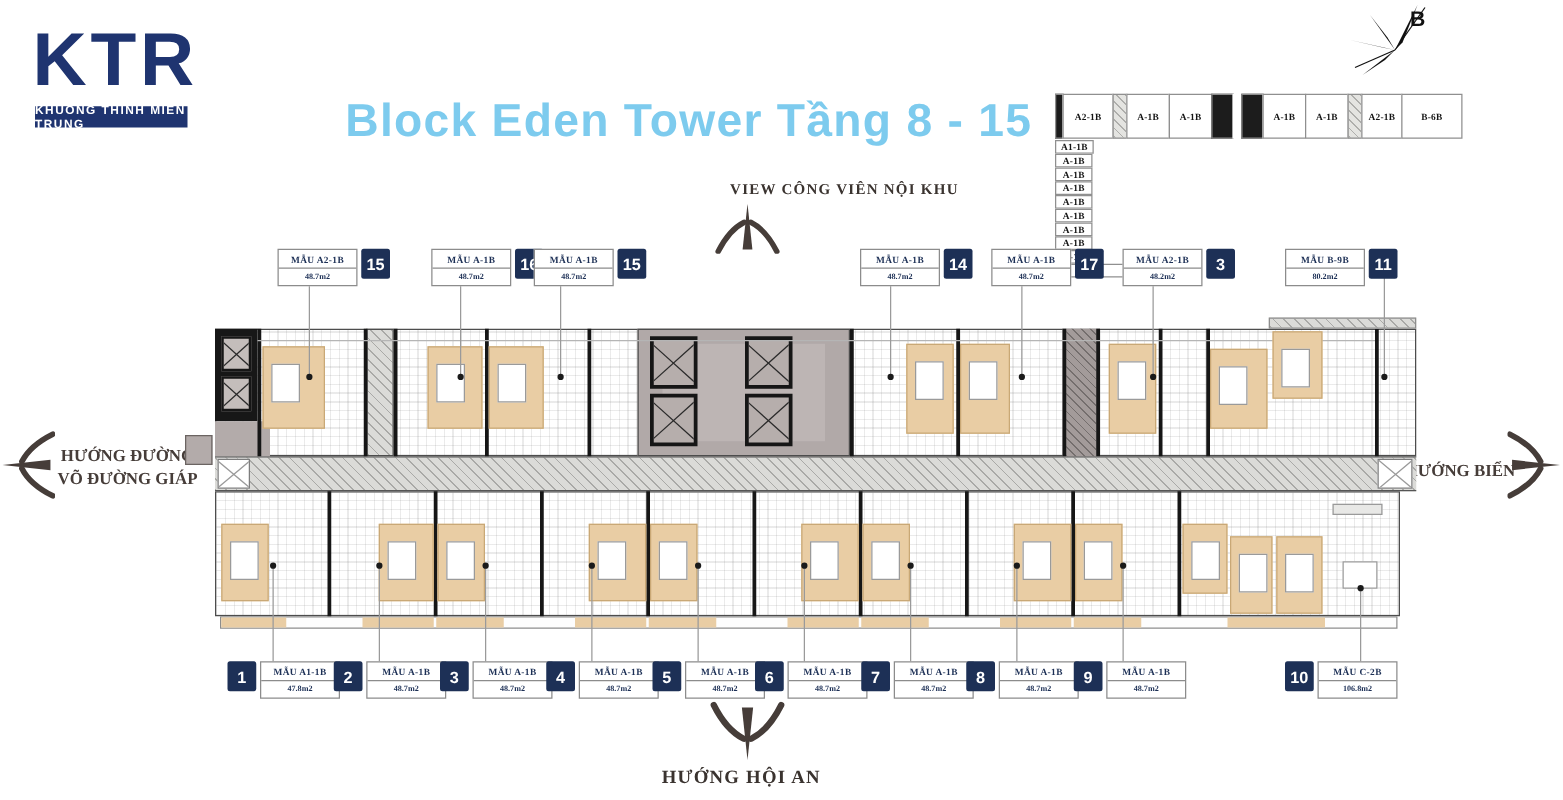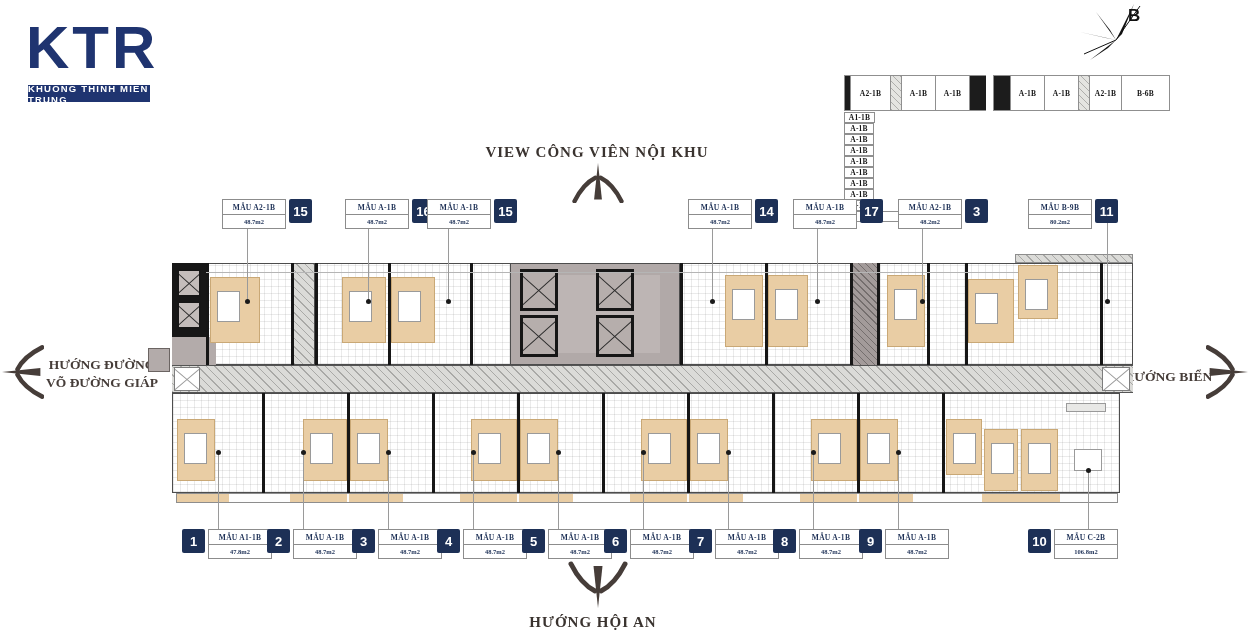--- a/index.html
+++ b/index.html
@@ -66,20 +66,21 @@
   .ulabel.botv .unum{margin-right:3px;}
 </style>
 </head>
 <body>
 
 <div id="root">
 
   <div class="logo-text">KTR</div>
   <div class="logo-bar">KHUONG THINH MIEN TRUNG</div>
 
+  <div class="title">Block Eden Tower Tầng 8 - 15</div>
 
   <div class="abs" style="left:1076px;top:2px;">
     <svg width="84" height="66" viewBox="0 0 84 66">
       <g fill="#111">
         <polygon points="40,38 58,2 46,32"></polygon>
         <polygon points="40,38 20,10 34,28"></polygon>
         <polygon points="40,38 4,30 30,36"></polygon>
         <polygon points="40,38 14,58 32,46"></polygon>
         <polygon points="40,38 80,62 50,44"></polygon>
       </g>
@@ -112,21 +113,21 @@
     <div class="mcell" style="width:30px;">A-1B</div>
     <div class="mcell" style="width:30px;">A-1B</div>
     <div class="mcell" style="width:30px;">A-1B</div>
     <div class="mcell" style="width:30px;">A-1B</div>
     <div class="mcell" style="width:30px;">A-1B</div>
     <div class="mcell" style="width:30px;">A-1B</div>
     <div class="mcell" style="width:30px;">A-1B</div>
     <div class="mcell" style="width:60px;">C-3B</div>
   </div>
 
-  <div class="dir" style="left:427px;top:144px;width:340px;text-align:center;font-size:15px;letter-spacing:1px;color:#3a332f;">VIEW CÔNG VIÊN NỘI KHU</div>
+  <div class="dir" style="left:427px;top:144px;width:340px;text-align:right;font-size:12px;letter-spacing:1px;color:#3a332f;">VIEW CÔNG VIÊN NỘI KHU</div>
   <div class="abs" style="left:570px;top:163px;">
     <svg width="56" height="40" viewBox="0 0 64 46">
       <polygon points="32,0 36.5,42 27.5,42" fill="#463d39"></polygon>
       <path d="M5,44 Q15,24 29,17" stroke="#463d39" stroke-width="5" fill="none" stroke-linecap="round"></path>
       <path d="M59,44 Q49,24 35,17" stroke="#463d39" stroke-width="5" fill="none" stroke-linecap="round"></path>
     </svg>
   </div>
 
   <div class="abs" style="left:2px;top:336px;">
     <svg width="42" height="72" viewBox="0 0 46 64">

